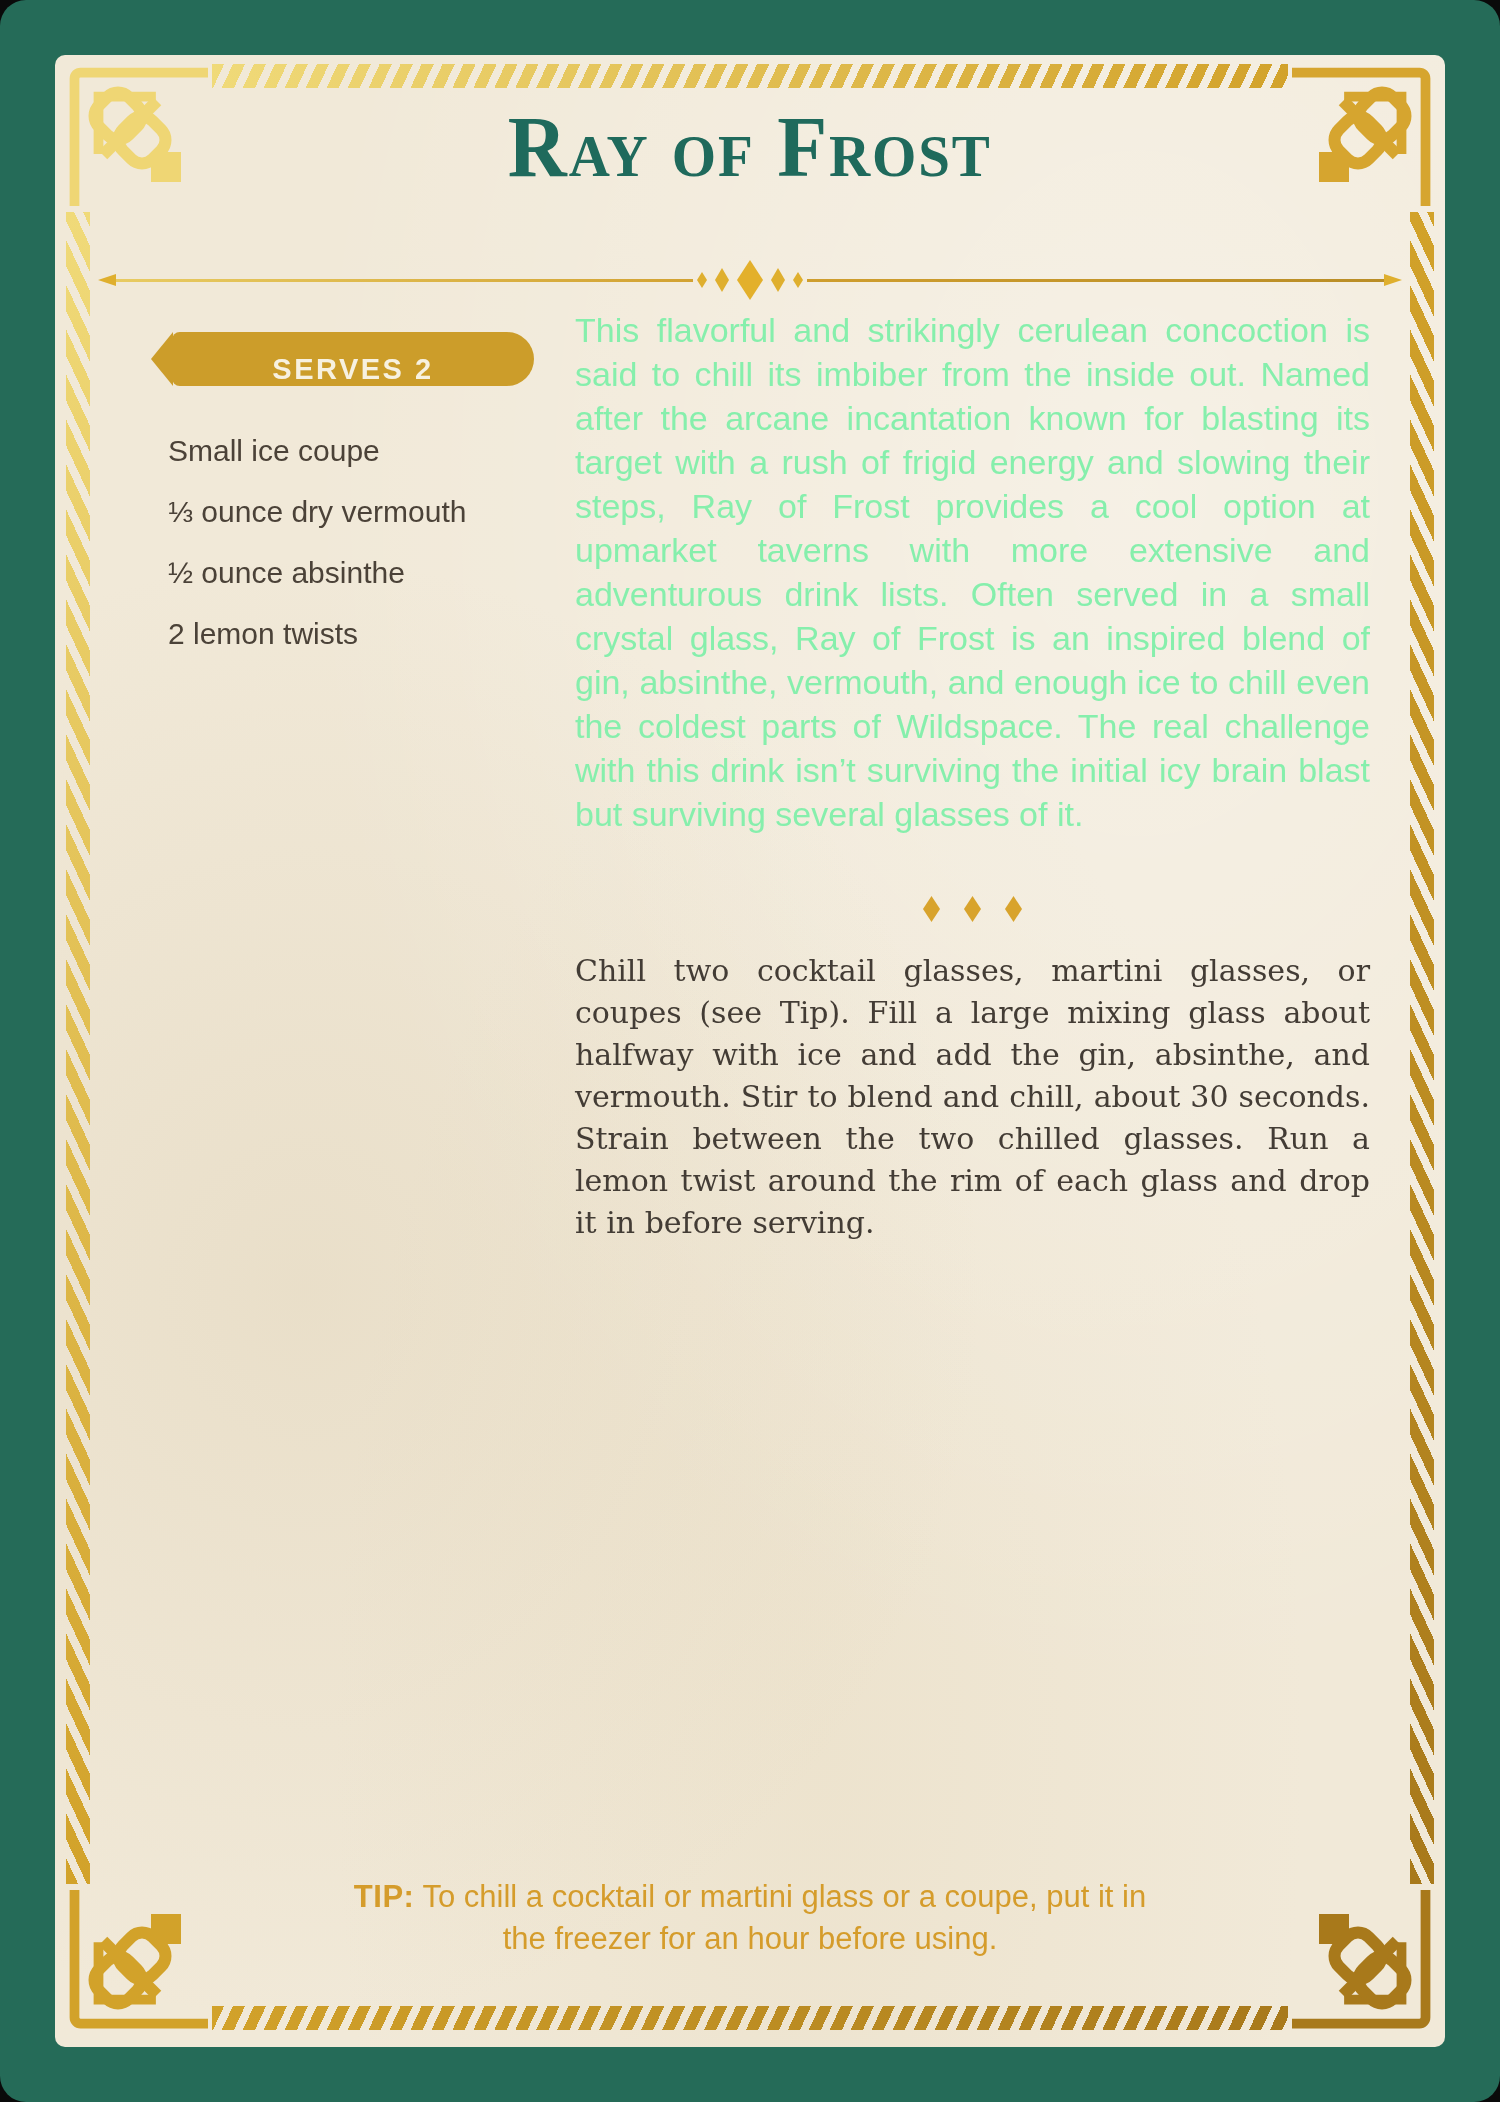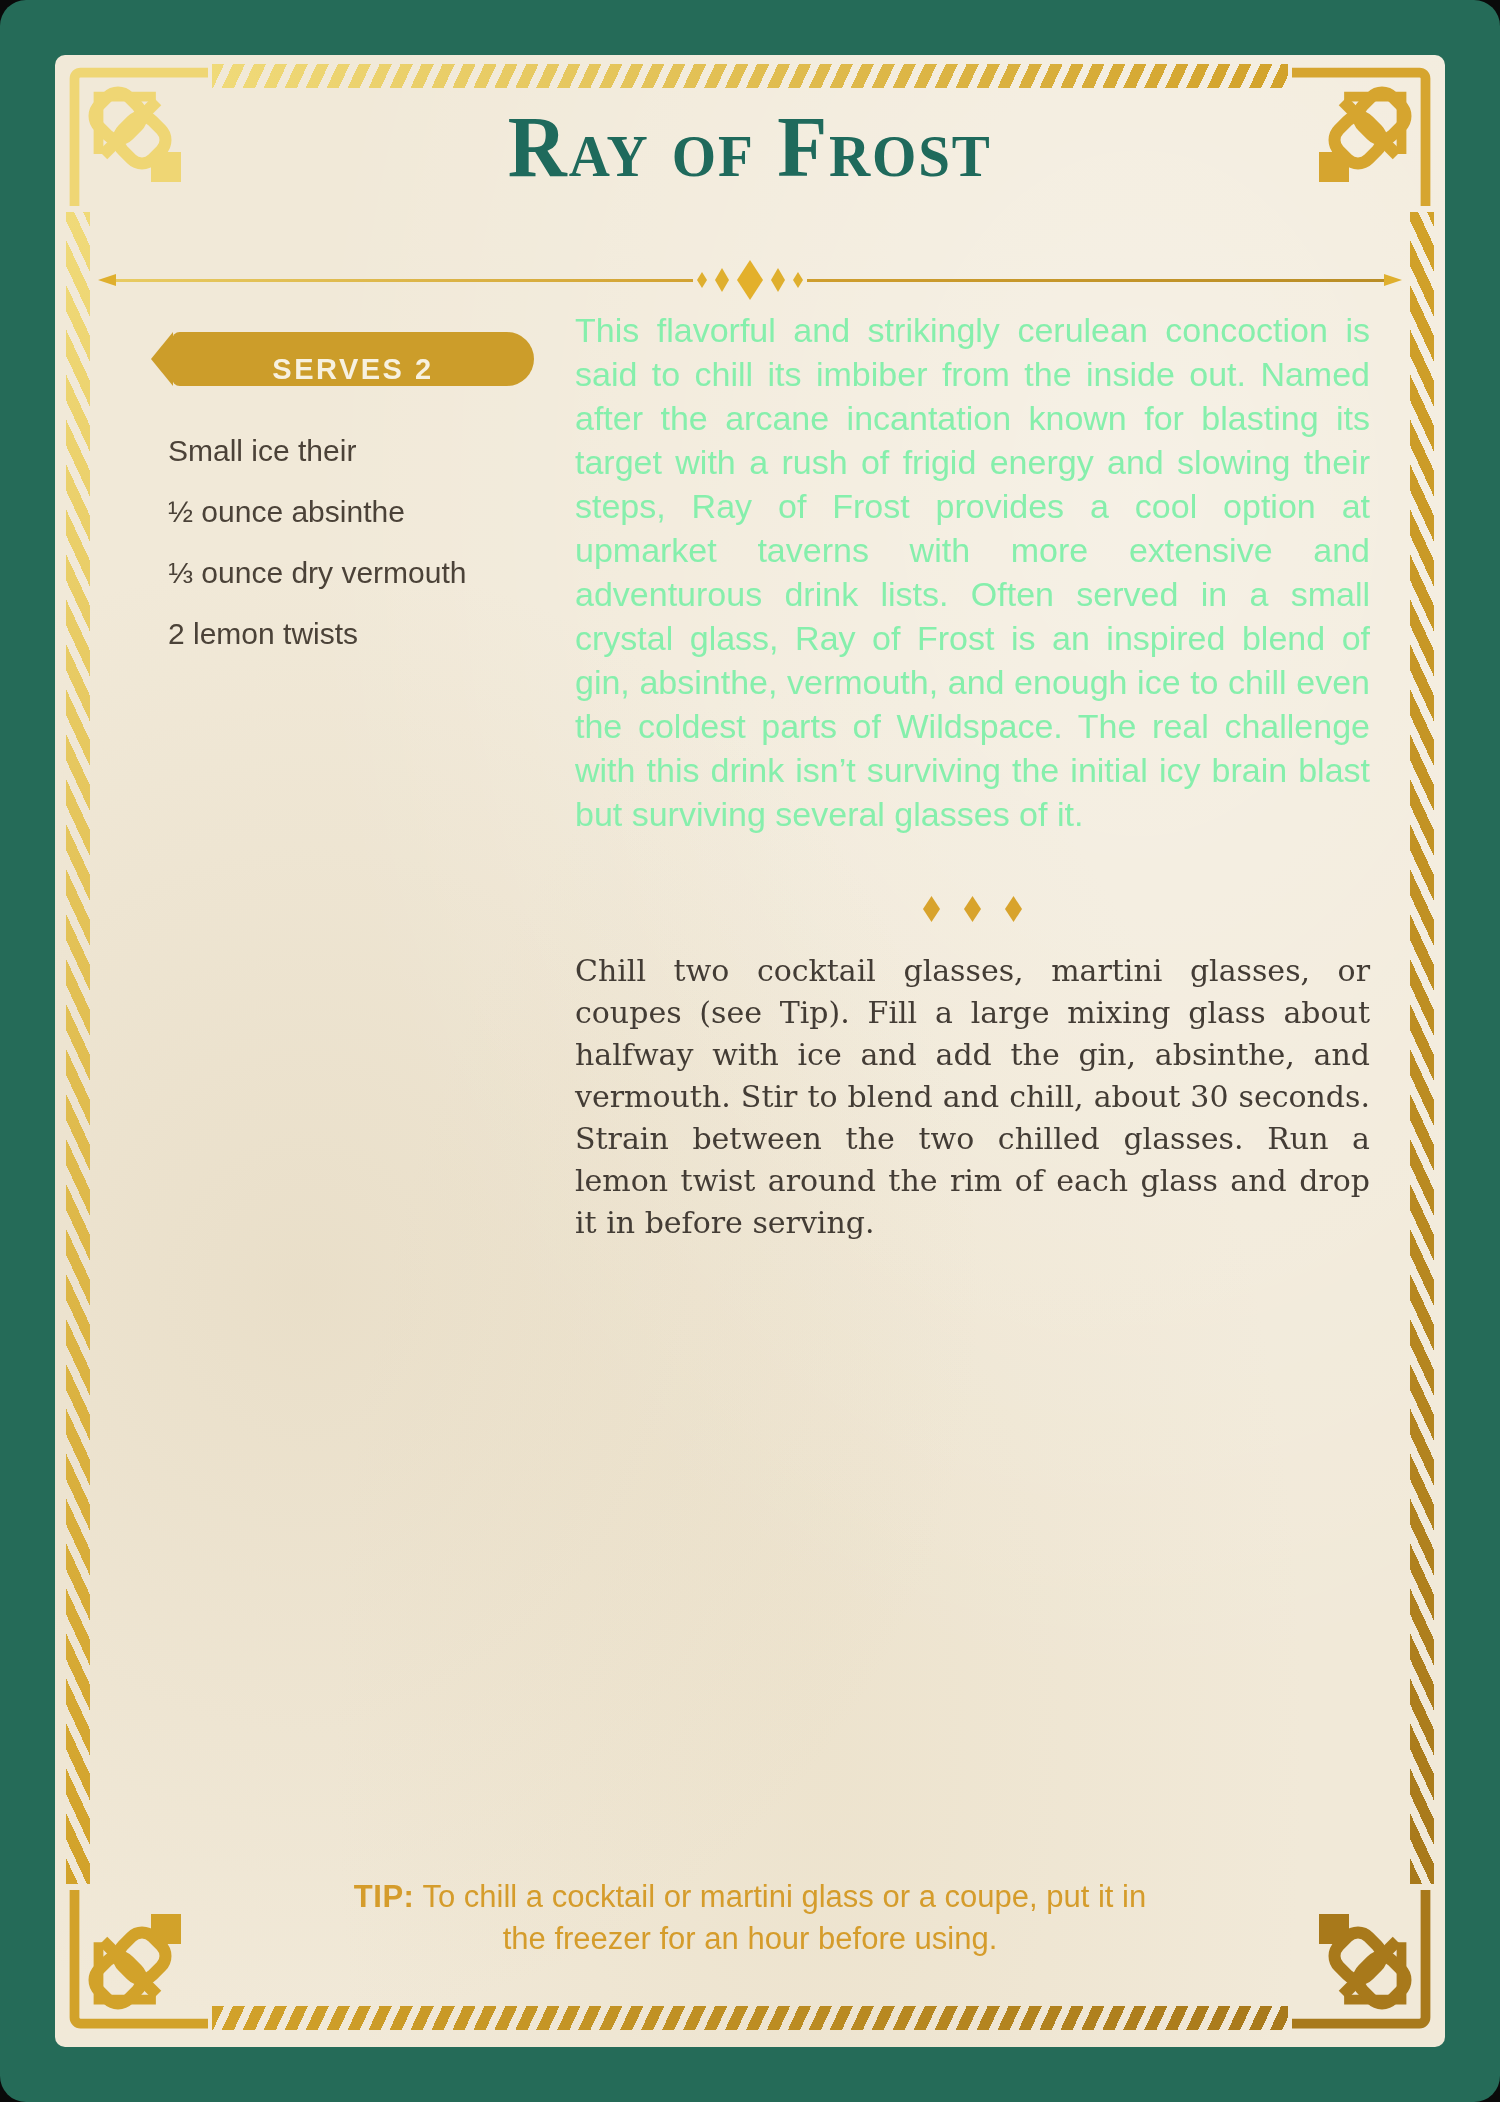--- a/index.html
+++ b/index.html
@@ -134,23 +134,23 @@
     <span class="dm s1"></span>
     <span class="div-line r"></span>
     <span class="dm tip-r"></span>
   </div>
 
   <div class="serves">
     <span>SERVES 2</span>
   </div>
 
   <div class="ingredients">
-    <div class="ingredient">Small ice their</div>
+    <div class="ingredient">Small ice coupe</div>
+    <div class="ingredient">⅓ ounce dry vermouth</div>
     <div class="ingredient">½ ounce absinthe</div>
-    <div class="ingredient">⅓ ounce dry vermouth</div>
     <div class="ingredient">2 lemon twists</div>
   </div>
 
   <div class="description">This flavorful and strikingly cerulean concoction is said to chill its imbiber from the inside out. Named after the arcane incantation known for blasting its target with a rush of frigid energy and slowing their steps, Ray of Frost provides a cool option at upmarket taverns with more extensive and adventurous drink lists. Often served in a small crystal glass, Ray of Frost is an inspired blend of gin, absinthe, vermouth, and enough ice to chill even the coldest parts of Wildspace. The real challenge with this drink isn’t surviving the initial icy brain blast but surviving several glasses of it.</div>
 
   <div class="diamond-sep">
     <span></span>
     <span></span>
     <span></span>
   </div>

